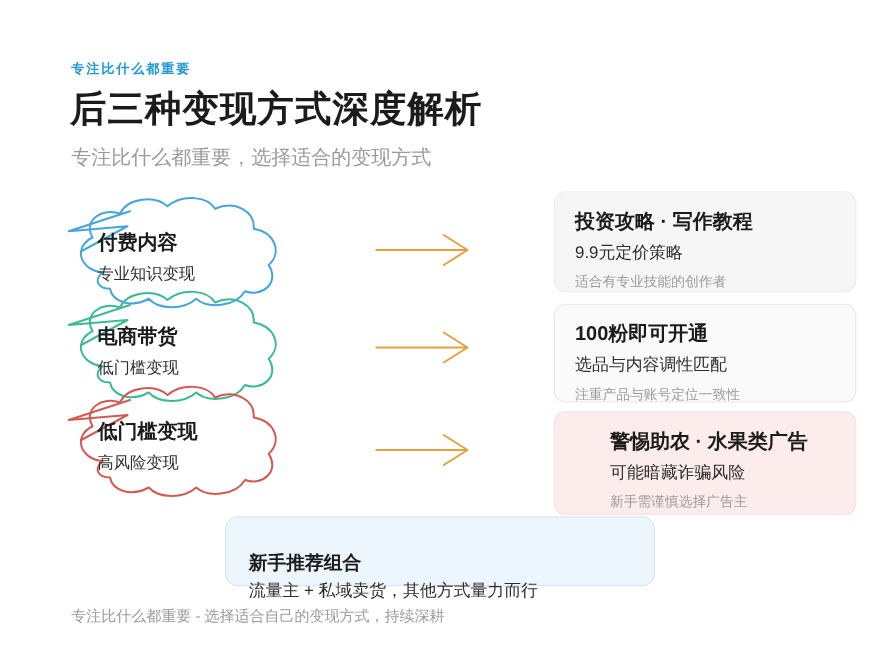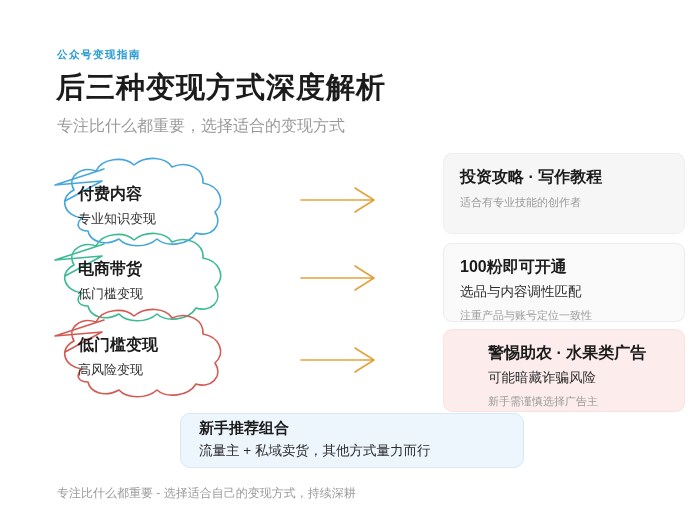--- a/index.html
+++ b/index.html
@@ -40,36 +40,36 @@
     border-radius: 9px; padding: 13px 16px 11px 16px;
     border: 1px solid transparent;
   }
   .card-title { font-size: 16px; font-weight: 700; color: #1b1b1b; }
   .card-detail { font-size: 13.5px; color: #2d2d2d; margin-top: 5px; }
   .card-note { font-size: 11px; color: #9b9b9b; margin-top: 7px; }
 
   
   .reco {
     position: absolute; left: 180px; top: 413px; width: 344px; height: 55px;
-    border-radius: 10px; padding: 5px 18px; border: 1px solid transparent;
+    border-radius: 10px; padding: 27px 18px; border: 1px solid transparent;
   }
   .reco-title { font-size: 15px; font-weight: 700; color: #1b1b1b; }
   .reco-desc { font-size: 13.5px; color: #2d2d2d; margin-top: 4px; }
 
   .footer {
     position: absolute; left: 57px; top: 485px;
     font-size: 12px; color: #9b9b9b;
   }
 </style>
 </head>
 <body>
 
 <div class="page">
 
-  <div class="tag" style="color: rgb(35, 153, 213);">公众号变现指南</div>
+  <div class="tag" style="color: rgb(35, 153, 213);">专注比什么都重要</div>
   <h1 class="title">后三种变现方式深度解析</h1>
   <div class="subtitle">专注比什么都重要，选择适合的变现方式</div>
 
   <div class="cloud" style="top:229px">
     <svg viewBox="0 0 180 94">
       <path d="M32,64 C14,62 8,44 24,36 C16,22 32,12 46,17 C52,4 74,2 84,11 C96,1 116,3 122,13 C138,6 154,15 153,29 C170,32 176,48 165,58 C174,72 160,84 146,79 C138,92 116,93 107,85 C97,94 77,94 69,85 C54,93 40,87 38,77 C28,77 25,70 32,64 Z" fill="none" stroke-width="1.6" stroke-linejoin="round" stroke-linecap="round" stroke="#3bba93"></path>
       <path d="M54,15 L5,31 L52,27 L15,47" fill="none" stroke-width="1.6" stroke-linejoin="round" stroke-linecap="round" stroke="#3bba93"></path>
     </svg>
     <div class="cloud-text">
       <div class="cloud-title">电商带货</div>
@@ -104,20 +104,21 @@
   </svg>
   <svg class="arrow" style="top:263px" viewBox="0 0 80 30">
     <path d="M1,15 L73,15 M55,3 L74,15 L55,27" fill="none" stroke-width="1.6" stroke-linecap="round" stroke-linejoin="round" stroke="#e4a23e"></path>
   </svg>
   <svg class="arrow" style="top:345px" viewBox="0 0 80 30">
     <path d="M1,15 L73,15 M55,3 L74,15 L55,27" fill="none" stroke-width="1.6" stroke-linecap="round" stroke-linejoin="round" stroke="#e4a23e"></path>
   </svg>
 
   <div class="card" style="top: 153px; height: 81px; background: rgb(246, 246, 247); border-color: rgb(239, 239, 241);">
     <div class="card-title">投资攻略 · 写作教程</div>
+    <div class="card-detail">9.9元定价策略</div>
     <div class="card-note">适合有专业技能的创作者</div>
   </div>
 
   <div class="card" style="top: 243px; height: 79px; background: rgb(250, 250, 251); border-color: rgb(236, 236, 238);">
     <div class="card-title">100粉即可开通</div>
     <div class="card-detail">选品与内容调性匹配</div>
     <div class="card-note">注重产品与账号定位一致性</div>
   </div>
 
   <div class="card" style="top: 329px; height: 83px; background: rgb(253, 236, 236); border-color: rgb(251, 226, 226); padding-left: 44px;">

